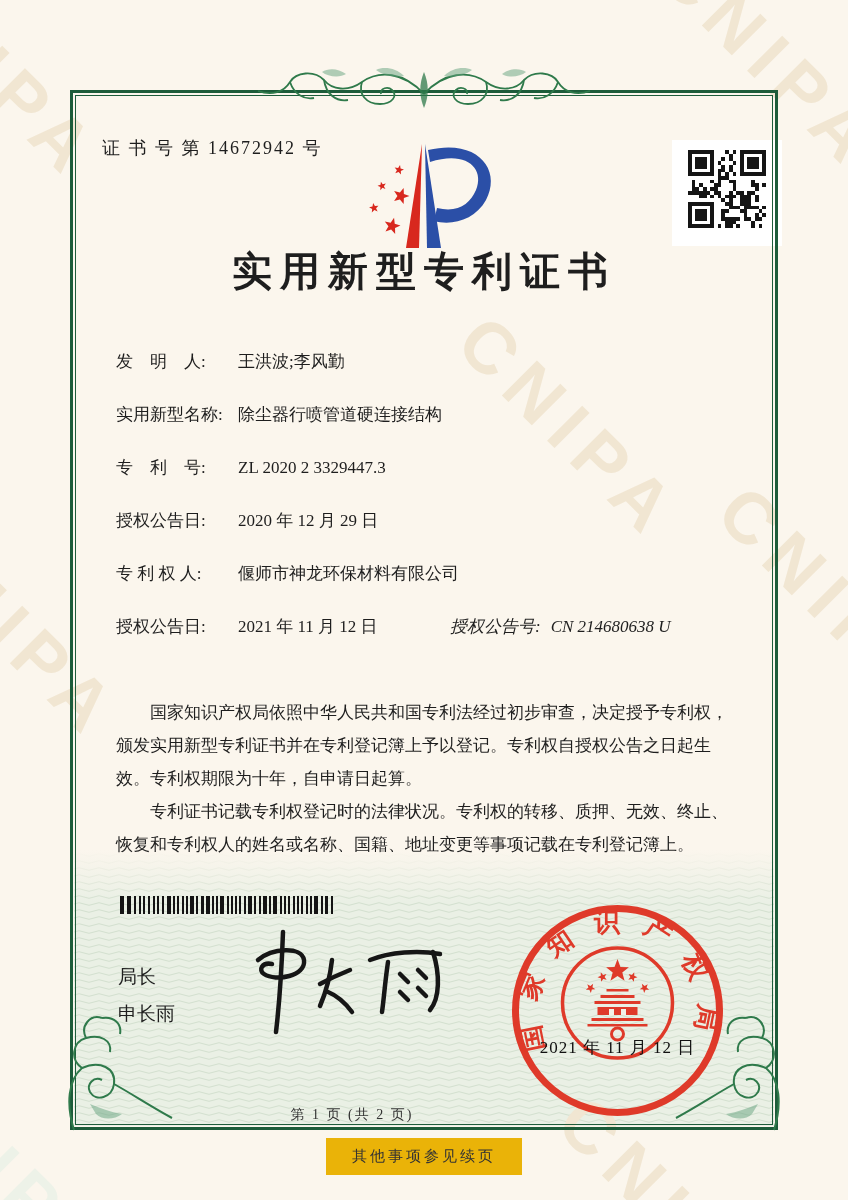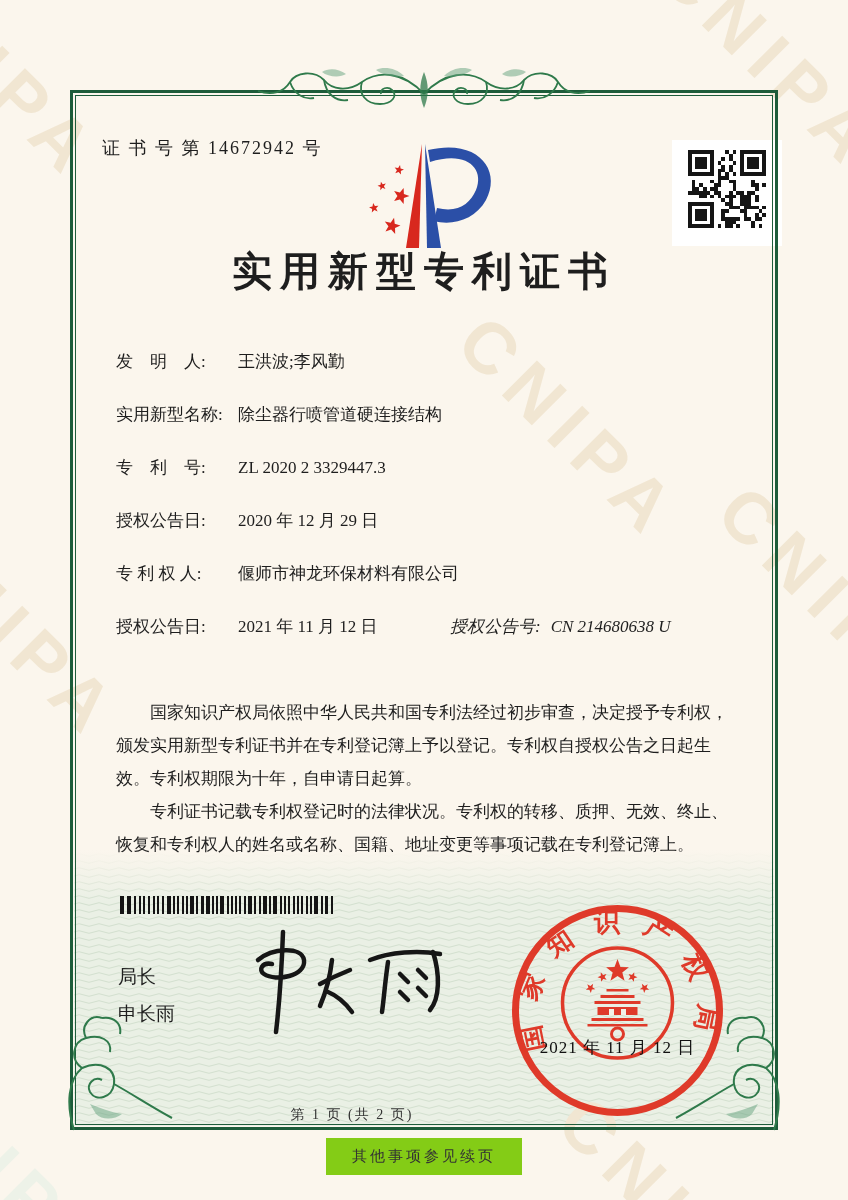--- a/index.html
+++ b/index.html
@@ -35,21 +35,21 @@
   .paras p{margin:0;text-indent:2em;font-size:17px;line-height:33px;}
   .barcode{position:absolute;left:120px;top:896px;z-index:4;}
   .director{position:absolute;left:118px;top:958px;font-size:19px;line-height:37px;z-index:4;}
   .signature{position:absolute;left:228px;top:926px;z-index:4;}
   .seal{position:absolute;left:505px;top:898px;z-index:4;}
   .sealtxt{font-size:26px;font-weight:700;letter-spacing:21px;font-family:"Liberation Serif","DejaVu Serif",serif;}
   .seal-date{position:absolute;left:505px;top:1036px;width:225px;text-align:center;font-size:17px;
              letter-spacing:1px;color:#111;z-index:5;}
   .pagenum{position:absolute;left:70px;top:1086px;width:564px;text-align:center;font-size:14px;
            letter-spacing:2px;color:#333;z-index:4;margin-top:20px;}
-  .contnote{position:absolute;left:50%;transform:translateX(-50%);top:1138px;background:#84cc16;
+  .contnote{position:absolute;left:50%;transform:translateX(-50%);top:1138px;background:#eab308;
             padding:9px 26px;font-size:15px;letter-spacing:3px;color:#333;z-index:7;}
 </style>
 </head>
 <body>
 
 <div class="page">
 
   <svg width="0" height="0" style="position:absolute" aria-hidden="true">
     <defs>
       <g id="star5">

